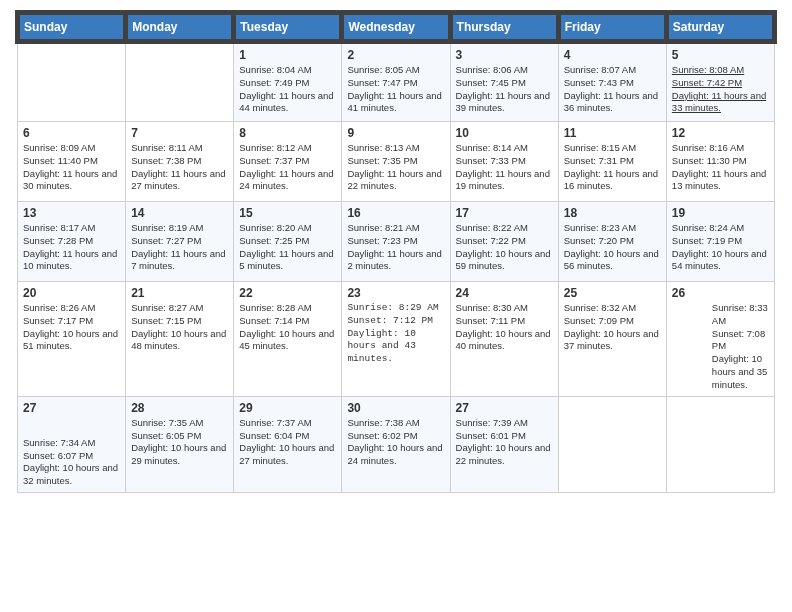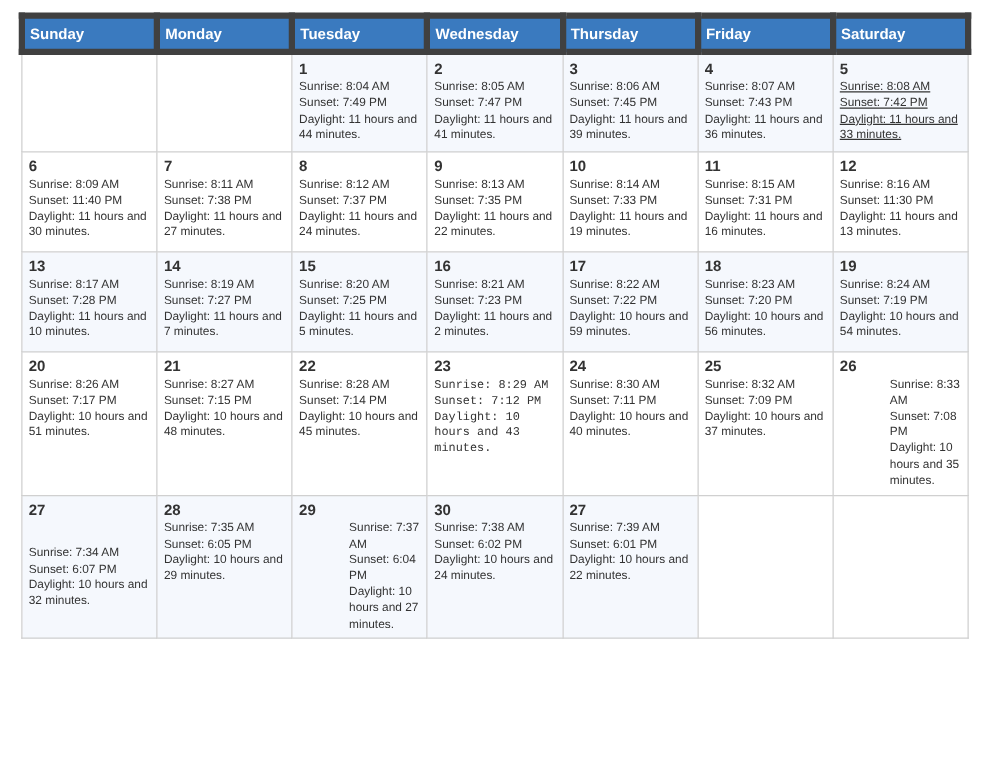--- a/index.html
+++ b/index.html
@@ -296,21 +296,21 @@
 Daylight: 10 hours and 32 minutes.</div>
           </td>
           <td>
             <span class="day-number">28</span>
             <div class="day-info" style="white-space: pre-line;">Sunrise: 7:35 AM
 Sunset: 6:05 PM
 Daylight: 10 hours and 29 minutes.</div>
           </td>
           <td>
             <span class="day-number">29</span>
-            <div class="day-info" style="white-space: pre-line; margin-left: 40px;">Sunrise: 7:37 AM
+            <div class="day-info" style="white-space: pre-line;">Sunrise: 7:37 AM
 Sunset: 6:04 PM
 Daylight: 10 hours and 27 minutes.</div>
           </td>
           <td>
             <span class="day-number">30</span>
             <div class="day-info" style="white-space: pre-line;">Sunrise: 7:38 AM
 Sunset: 6:02 PM
 Daylight: 10 hours and 24 minutes.</div>
           </td>
           <td>

